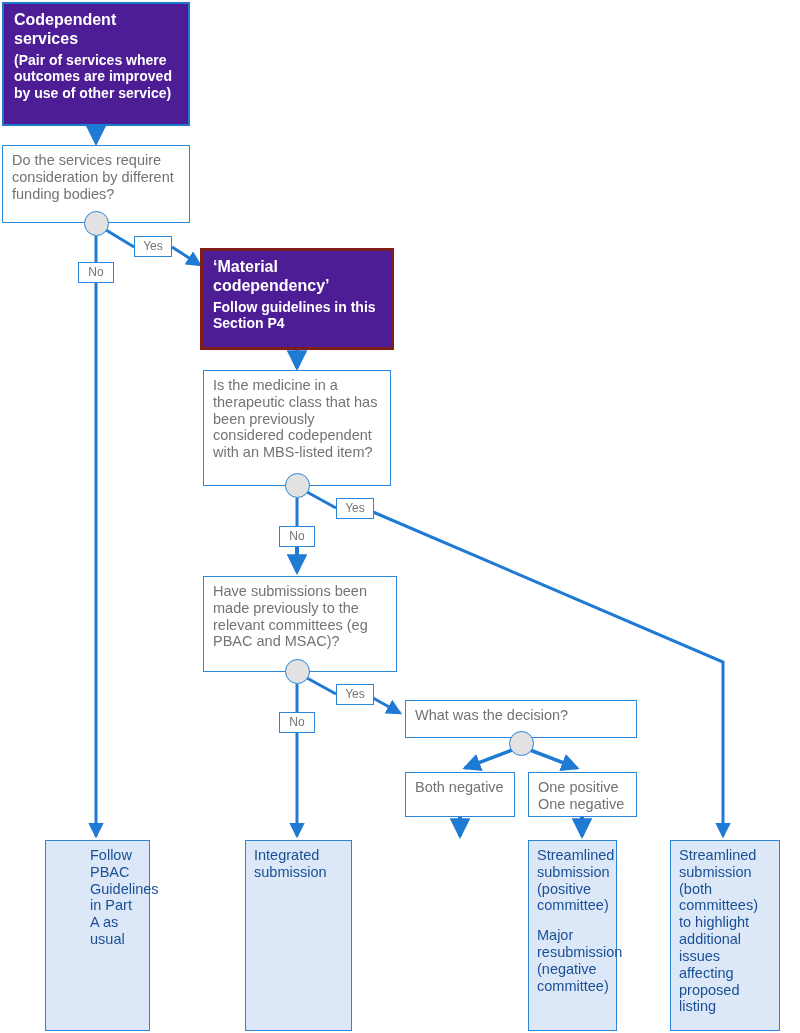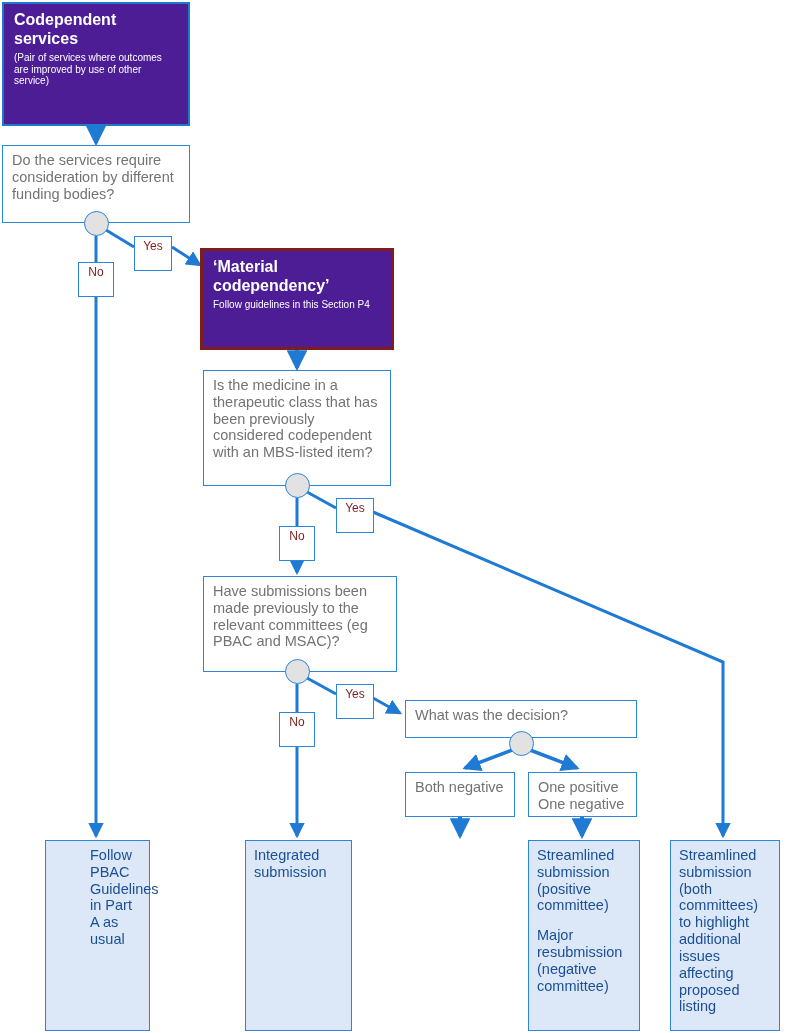--- a/index.html
+++ b/index.html
@@ -43,21 +43,22 @@
     border: 3px solid #7f1d1d;
   }
   .node.solid .t1 {
     font-weight: bold;
     font-size: 16px;
     display: block;
     margin-bottom: 4px;
   }
   .node.solid .t2 {
     display: block;
-    font-size: 10px;
+    font-size: 14px;
+    font-weight: bold;
   }
   
   .node.question {
     background: #ffffff;
     border: 1.6px solid #2b85d8;
     color: #737373;
     font-size: 14.5px;
     padding: 6px 8px 6px 9px;
   }
   
@@ -73,25 +74,25 @@
   }
   .node.outcome .para + .para {
     margin-top: 13px;
   }
   
   .edge-label {
     position: absolute;
     box-sizing: border-box;
     background: #ffffff;
     border: 1.6px solid #2b85d8;
-    color: #7f1d1d;
+    color: #737373;
     font-size: 12px;
     text-align: center;
     line-height: 18px;
-    height: 35px;
+    height: 21px;
     z-index: 4;
   }
   
   .junction {
     position: absolute;
     box-sizing: border-box;
     width: 25px;
     height: 25px;
     border-radius: 50%;
     background: #e2e2e2;
@@ -209,21 +210,21 @@
 
   <div class="node outcome" style="left:45px; top:840px; width:105px; height:191px;padding-left:44px;">
     <span class="para">Follow PBAC Guidelines in Part A as usual</span>
   </div>
 
   <div class="node outcome" style="left:245px; top:840px; width:107px; height:191px;">
     <span class="para">Integrated submission</span>
   </div>
 
 
-  <div class="node outcome" style="left:528px; top:840px; width:112px; height:191px;">
+  <div class="node outcome" style="left:528px; top:840px; width:89px; height:191px;">
     <span class="para">Streamlined submission (positive committee)</span>
     <span class="para">Major resubmission (negative committee)</span>
   </div>
 
   <div class="node outcome" style="left:670px; top:840px; width:110px; height:191px;">
     <span class="para">Streamlined submission (both committees) to highlight additional issues affecting proposed listing</span>
   </div>
 
 </div>
 

